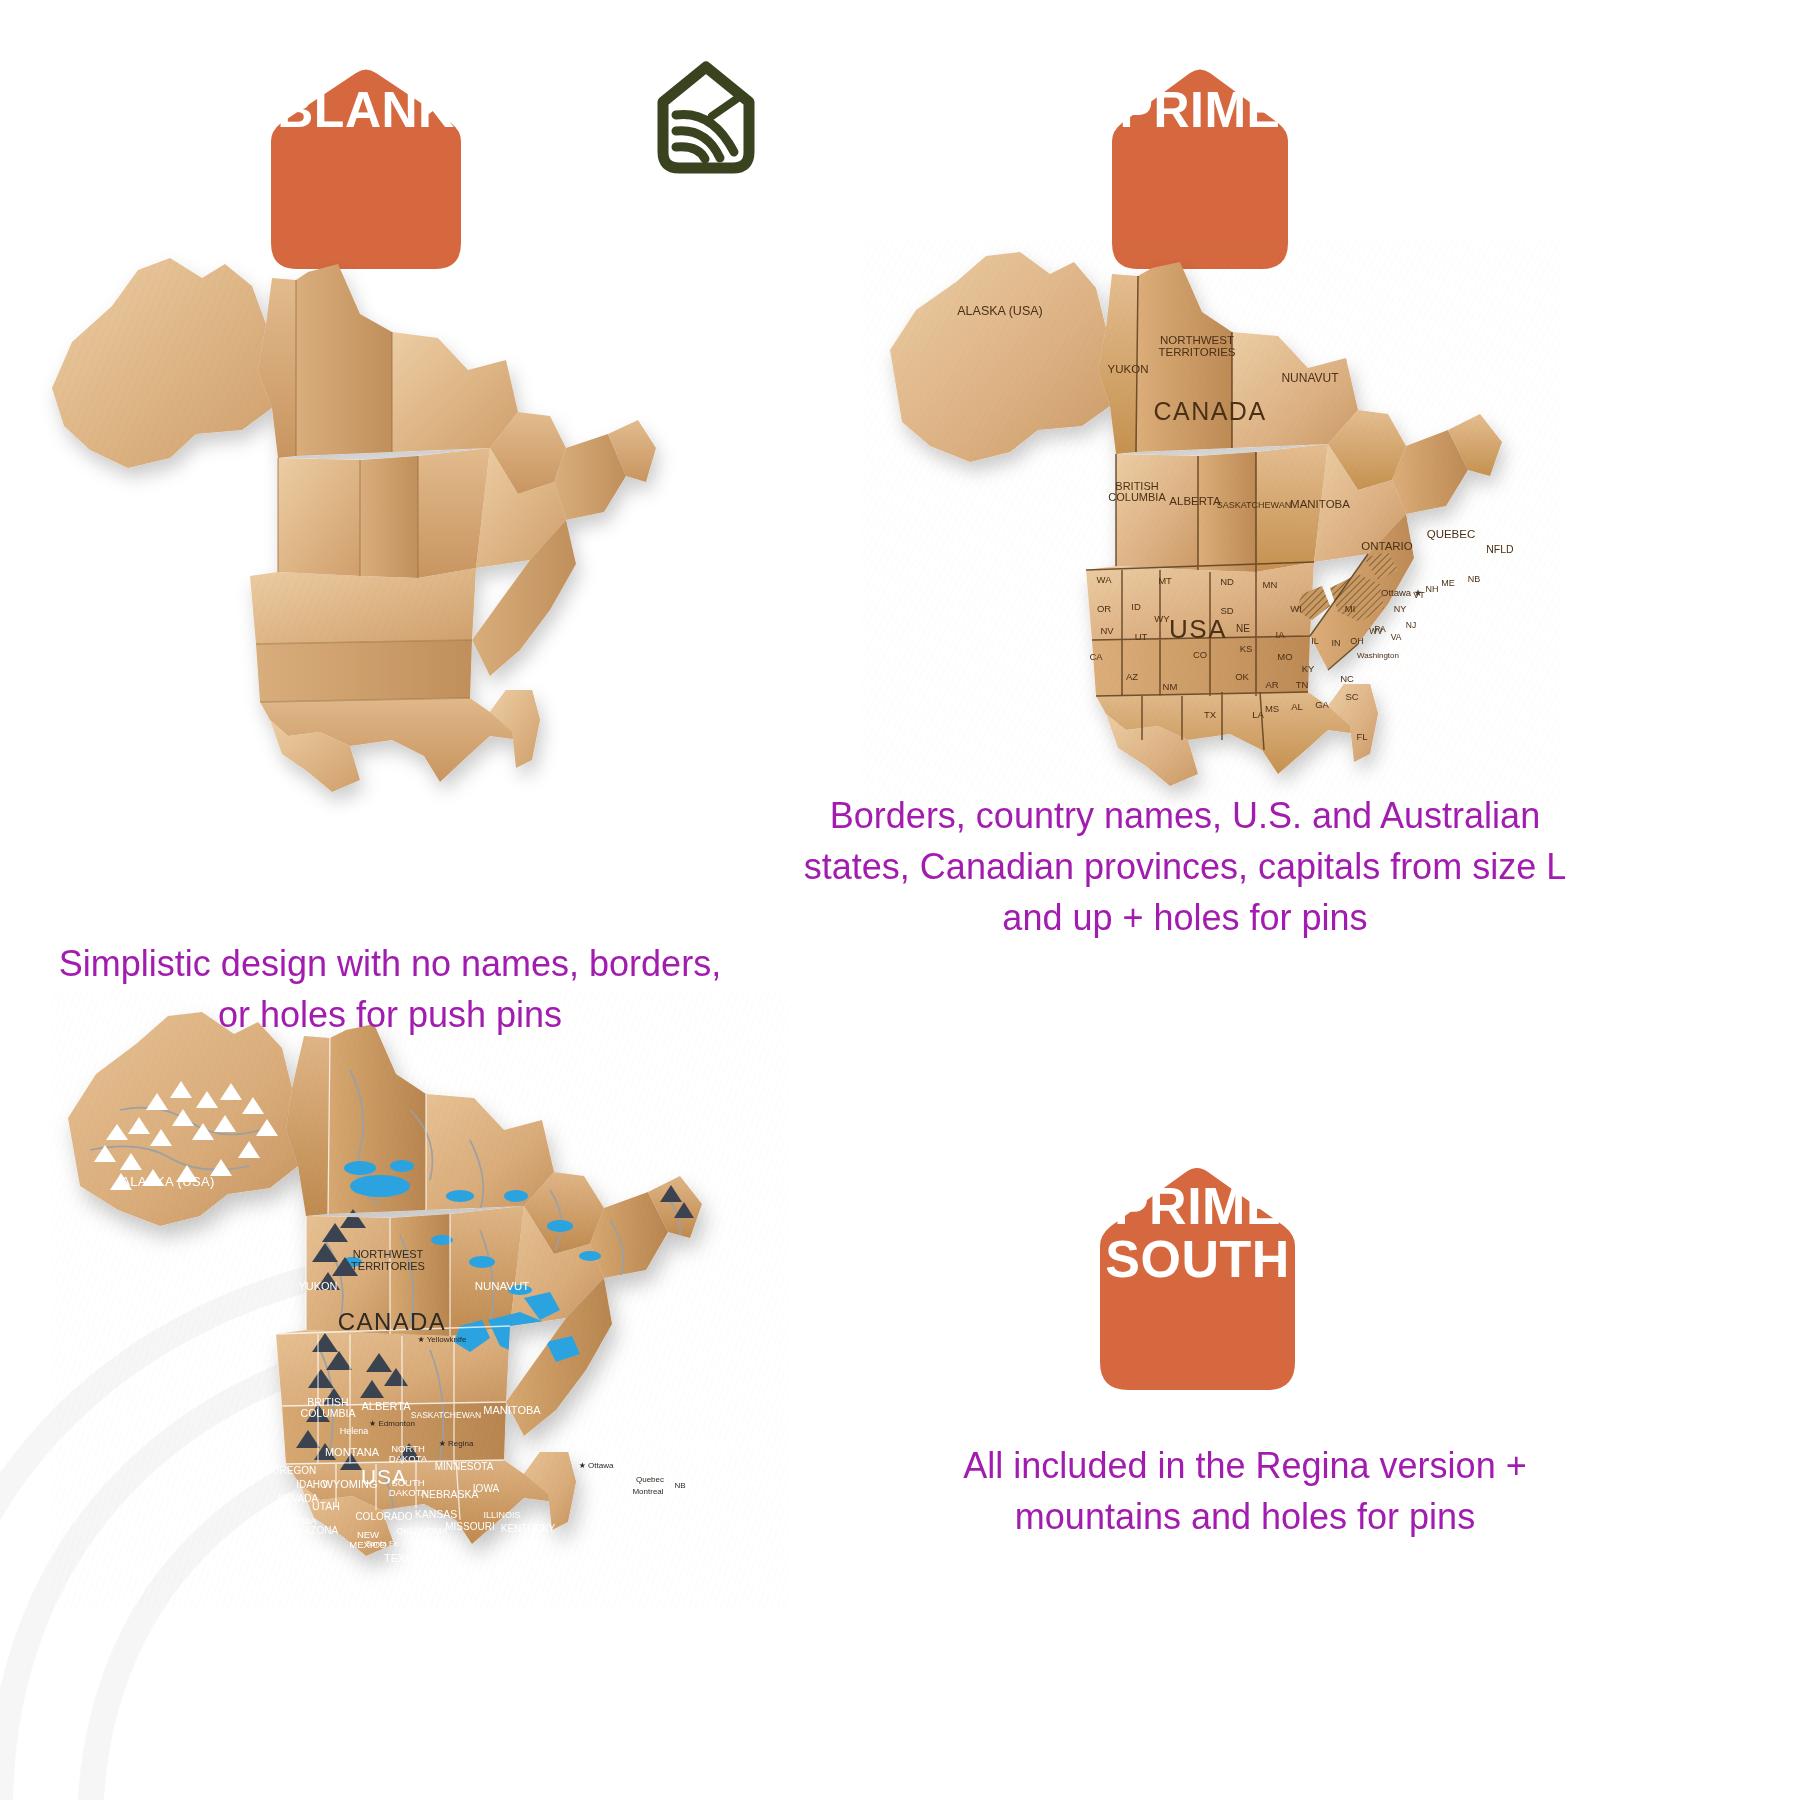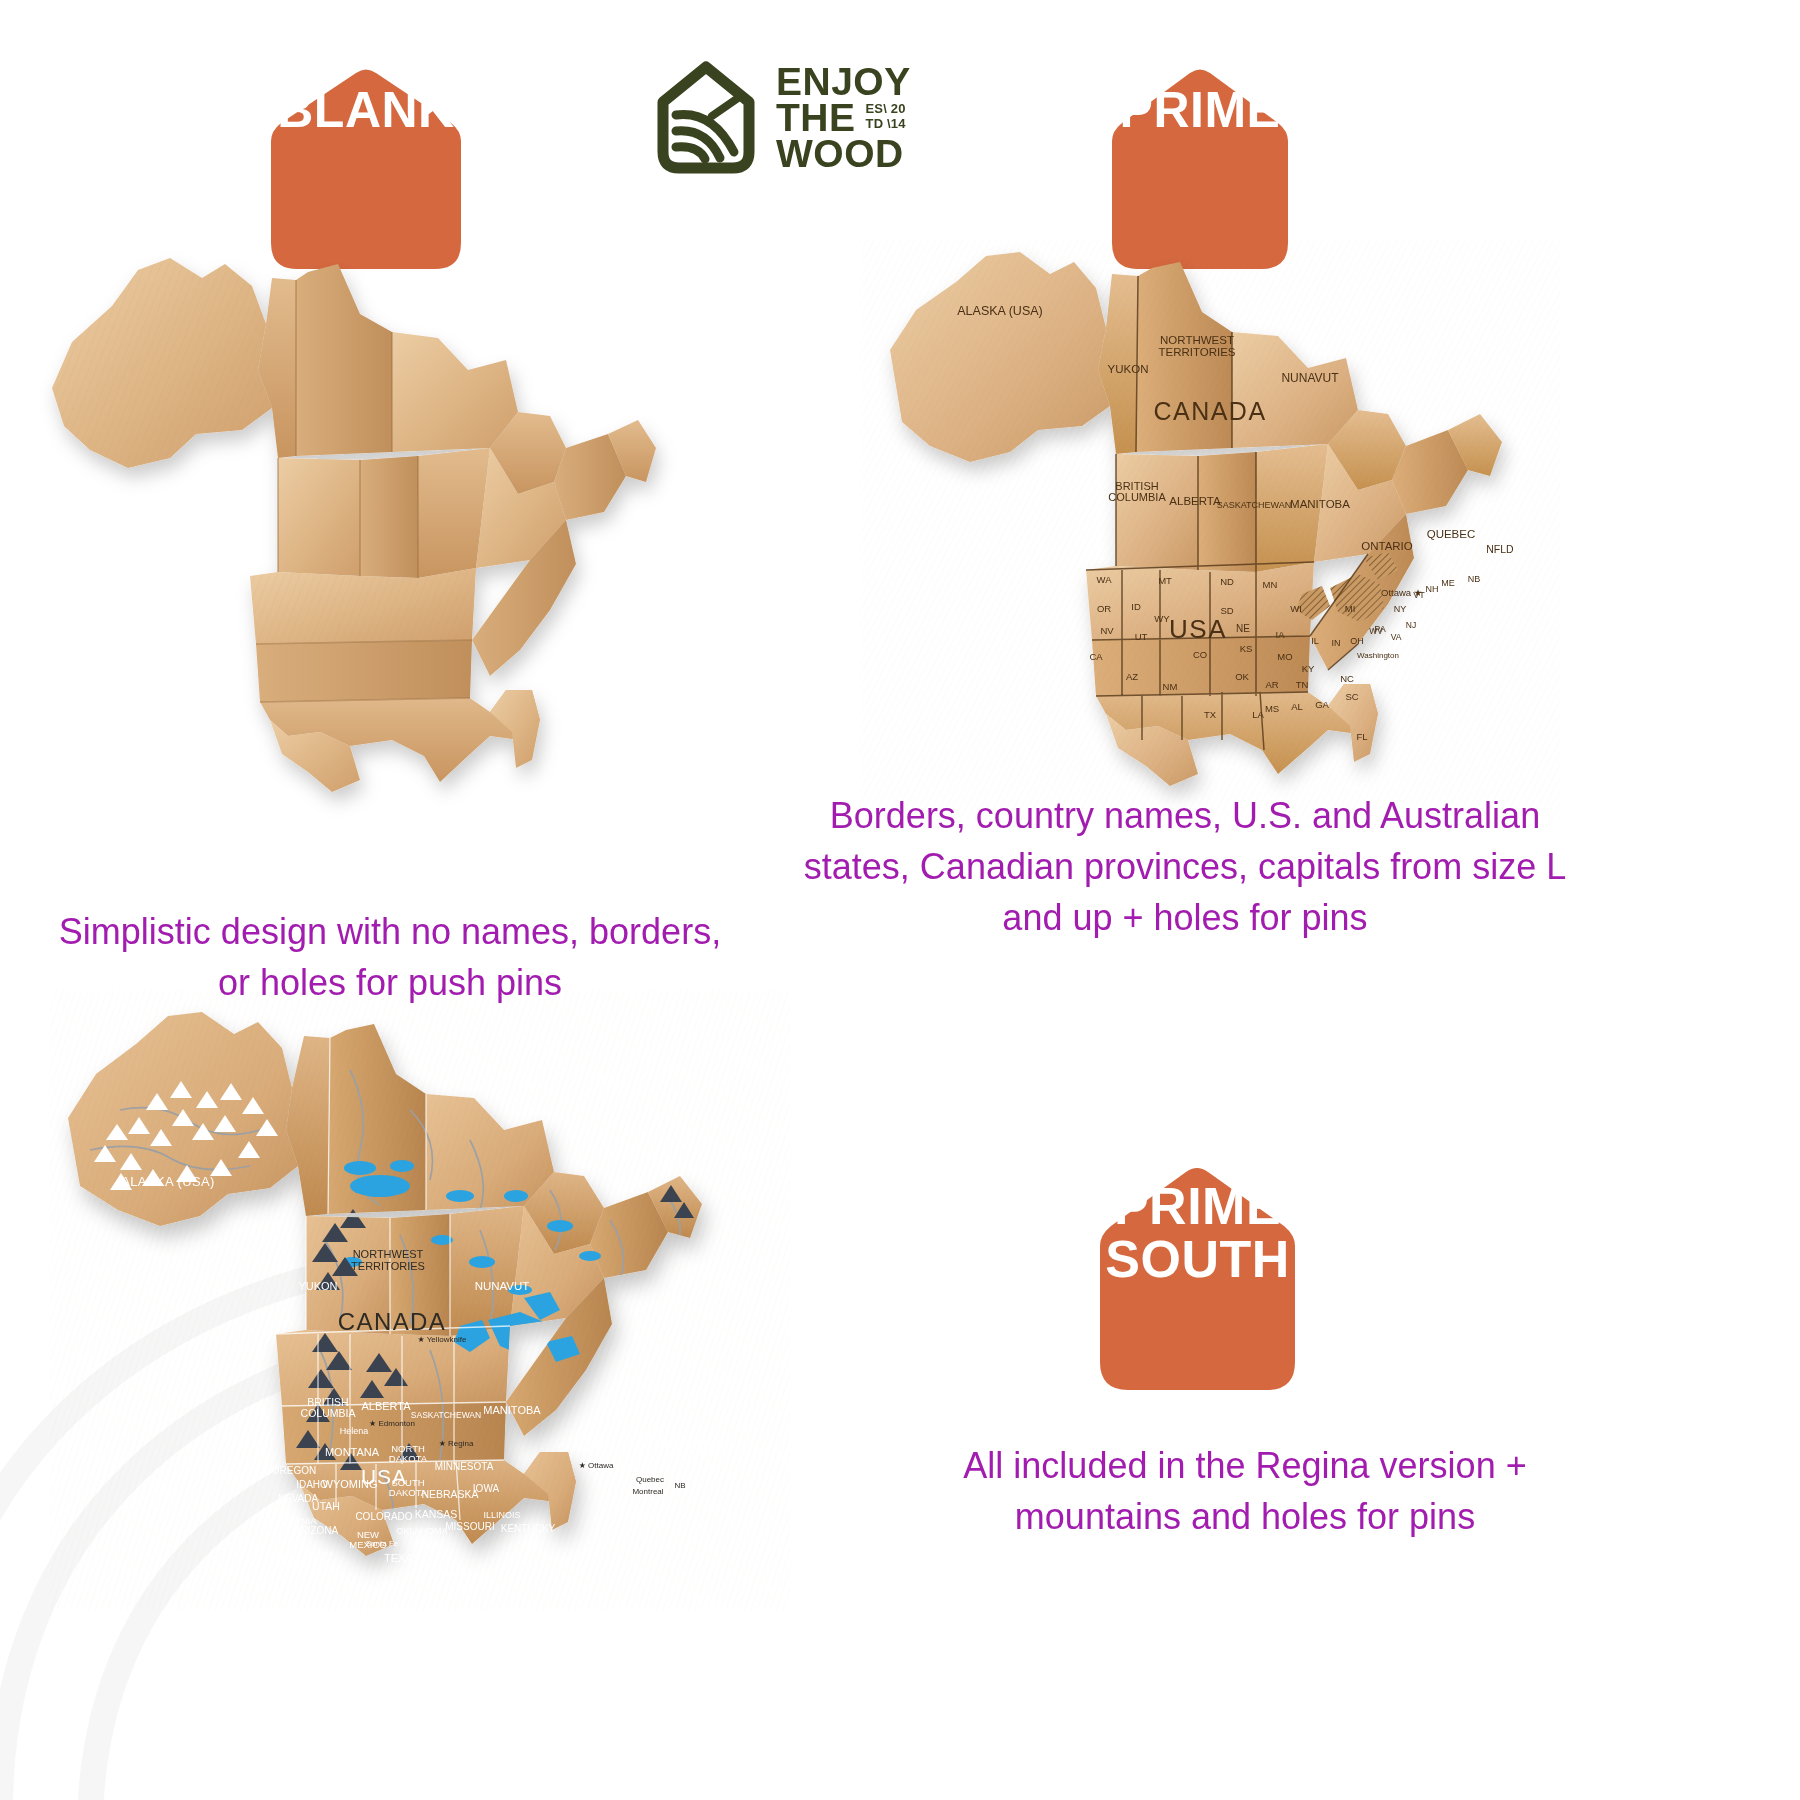--- a/index.html
+++ b/index.html
@@ -65,21 +65,21 @@
 
   
   .caption {
     position:absolute;
     color:#a21caf;
     font-size:36px;
     line-height:1.42;
     text-align:center;
     font-weight:400;
   }
-  #caption-blank      { left:40px;  top:906px;  width:700px; }
+  #caption-blank      { left:40px;  top:938px;  width:700px; }
   #caption-prime      { left:790px; top:790px;  width:790px; }
   #caption-prime-plus { left:880px; top:1440px; width:730px; }
 </style>
 </head>
 <body>
 
 <svg class="watermark" viewBox="0 0 760 700">
   <g fill="none" stroke="#f0f0f0" stroke-width="26">
     <path d="M40 660 C 40 380, 230 180, 520 140"></path>
     <path d="M120 690 C 120 430, 290 250, 560 215"></path>
@@ -88,29 +88,20 @@
 </svg>
 
 <div class="logo-wrap">
   <svg class="logo-mark" viewBox="0 0 112 116">
     <path d="M13 42 L56 7 L99 42 L99 92 Q99 108 83 108 L29 108 Q13 108 13 92 Z" fill="none" stroke="#39431f" stroke-width="11" stroke-linejoin="round"></path>
     <path d="M26 55 Q62 50 84 92" fill="none" stroke="#39431f" stroke-width="9" stroke-linecap="round"></path>
     <path d="M26 71 Q56 68 70 98" fill="none" stroke="#39431f" stroke-width="9" stroke-linecap="round"></path>
     <path d="M26 87 Q48 85 55 99" fill="none" stroke="#39431f" stroke-width="9" stroke-linecap="round"></path>
     <path d="M62 56 L88 38" fill="none" stroke="#39431f" stroke-width="8" stroke-linecap="round"></path>
   </svg>
-  <div class="logo-text">
-    <span>ENJOY</span>
-    <div class="logo-row2">
-      <span>THE</span>
-      <span class="logo-est">ES\ 20
-TD \14</span>
-    </div>
-    <span>WOOD</span>
-  </div>
 </div>
 
 <div class="badge" id="badge-blank">
   <svg viewBox="0 0 218 218">
     <path d="M14 78 Q14 68 24 60 L99 10 Q109 3 119 10 L194 60 Q204 68 204 78 L204 180 Q204 206 178 206 L40 206 Q14 206 14 180 Z" fill="#d5683f"></path>
   </svg>
   <span>BLANK</span>
 </div>
 
 <div class="badge" id="badge-prime">

